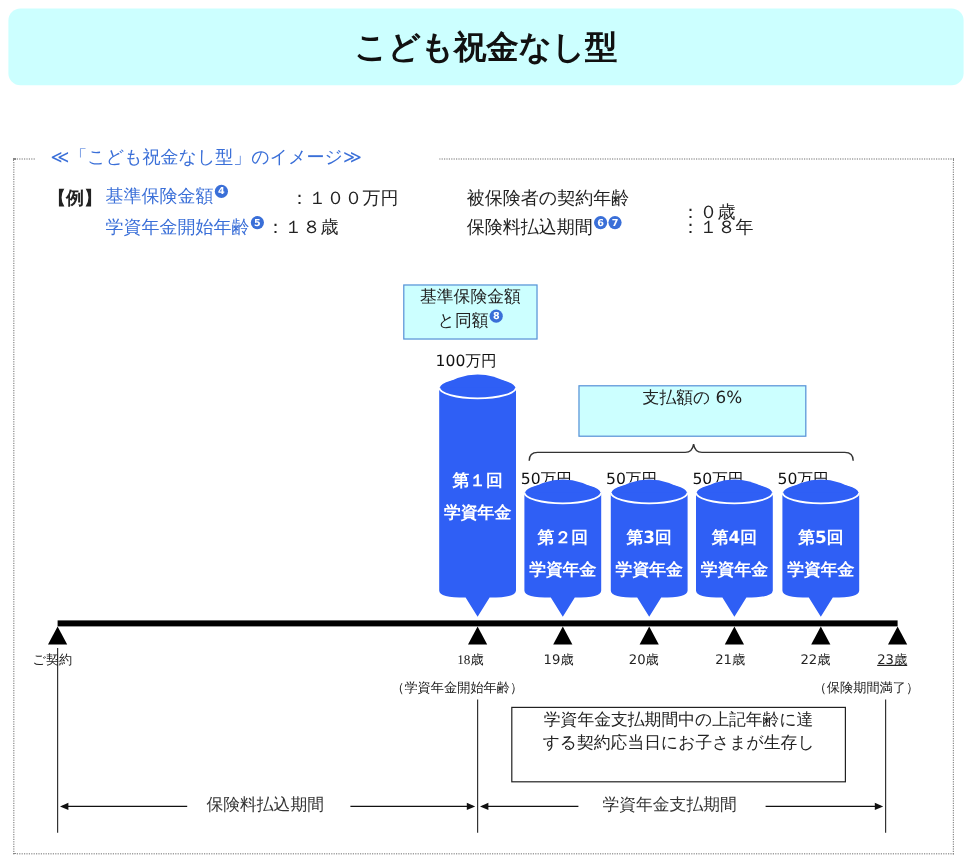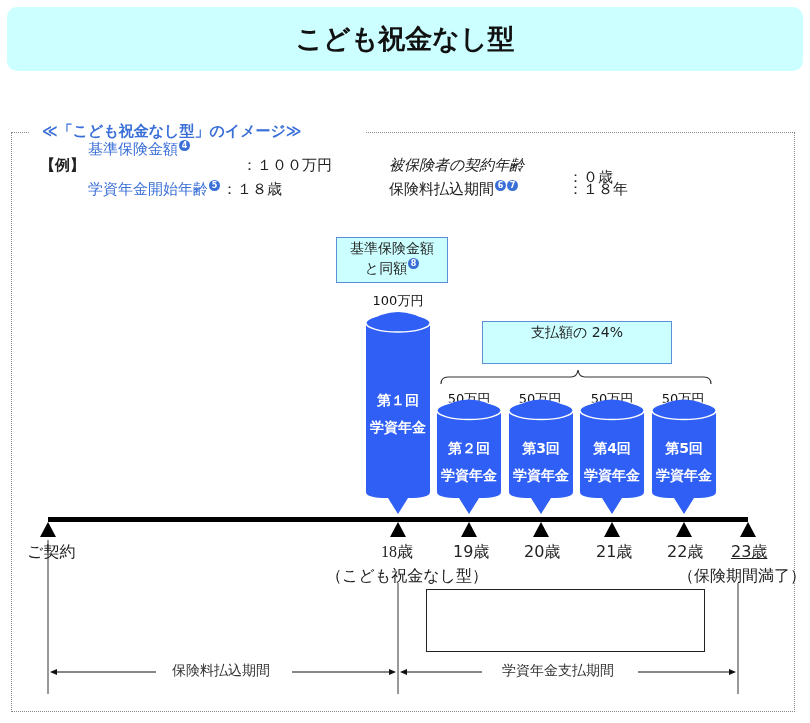--- a/index.html
+++ b/index.html
@@ -5,73 +5,73 @@
   html, body { margin: 0; padding: 0; background: #ffffff; }
   body { width: 810px; height: 723px; position: relative; overflow: hidden;
          font-family: "DejaVu Sans", "Liberation Sans", sans-serif; color: #222; }
   .title-bar { position: absolute; left: 7px; top: 7px; width: 796px; height: 64px;
                background: #ccffff; border-radius: 10px; display: flex; align-items: center; justify-content: center; }
   .title-bar span { font-size: 27px; font-weight: bold; color: #111; letter-spacing: 0px; }
 
   .frame { position: absolute; left: 11px; top: 132px; width: 782px; height: 578px;
            border: 1.5px dotted #888; }
   .frame-gap { position: absolute; left: 30px; top: 120px; width: 336px; height: 24px; background: #fff; }
-  .section-title { position: absolute; left: 42px; top: 122px; font-size: 15px; font-weight: bold; color: #3a6fd8; white-space: nowrap; }
+  .section-title { position: absolute; left: 42px; top: 122px; font-size: 15px; font-weight: normal; color: #3a6fd8; white-space: nowrap; }
 
   .ex { position: absolute; font-size: 15px; white-space: nowrap; }
   .ex.blue { color: #3a6fd8; }
   .sup { display: inline-block; width: 11px; height: 11px; border-radius: 50%; background: #3a6fd8; color: #fff;
          font-size: 8px; line-height: 11px; text-align: center; vertical-align: top; margin-left: 1px; font-weight: bold; }
 
   .callout { position: absolute; background: #ccffff; border: 1px solid #5b8fd6; text-align: center;
              font-size: 14px; line-height: 20px; color: #222; }
-  .amount { position: absolute; font-size: 13px; text-align: center; width: 70px; color: #111; }
-  .axis-label { position: absolute; font-size: 16px; white-space: nowrap; color: #222; }
+  .amount { position: absolute; font-size: 13px; width: 70px; color: #111; }
+  .axis-label { position: absolute; font-size: 11px; white-space: nowrap; color: #222; }
   .note { position: absolute; left: 426px; top: 589px; width: 277px; height: 60px; border: 1.5px solid #222;
           font-size: 14px; line-height: 19px; text-align: center; background: #fff; padding-top: 1px; }
   .period-label { position: absolute; font-size: 14px; white-space: nowrap; color: #333; background: #fff; padding: 0 6px; }
   svg { position: absolute; left: 0; top: 0; }
   .cyl-text { fill: #ffffff; font-size: 14px; font-weight: bold; font-family: "DejaVu Sans", sans-serif; text-anchor: middle; }
 </style>
 </head>
 <body>
 
 <div class="title-bar">
   <span>こども祝金なし型</span>
 </div>
 
 <div class="frame"></div>
 <div class="frame-gap"></div>
 <div class="section-title">≪「こども祝金なし型」のイメージ≫</div>
 
 <div class="ex" style="left:40px; top:156px; font-weight:bold;">【例】</div>
-<div class="ex blue" style="left:88px; top:140px;">
+<div class="ex blue" style="left:88px; top:154px;">
   <span>基準保険金額</span><span class="sup">4</span>
 </div>
 <div class="ex" style="left:242px; top:156px;">：１００万円</div>
 
 <div class="ex blue" style="left:88px; top:180px;">
   <span>学資年金開始年齢</span><span class="sup">5</span>
 </div>
 <div class="ex" style="left:222px; top:180px;">：１８歳</div>
 
-<div class="ex" style="left:389px; top:156px;font-style:italic;">被保険者の契約年齢</div>
+<div class="ex" style="left:389px; top:156px;">被保険者の契約年齢</div>
 <div class="ex" style="left:568px; top:168px;">：０歳</div>
 
 <div class="ex" style="left:389px; top:180px;">
   <span>保険料払込期間</span><span class="sup">6</span><span class="sup">7</span>
 </div>
 <div class="ex" style="left:568px; top:180px;">：１８年</div>
 
 <div class="callout" style="left:336px; top:237px; width:110px; height:44px;">
   <div>基準保険金額</div>
   <div><span>と同額</span><span class="sup">8</span></div>
 </div>
 <div class="callout" style="left:482px; top:321px; width:188px; height:41px;">
-  <div>支払額の 24%</div>
+  <div>支払額の 6%</div>
 </div>
 
 <div class="amount" style="left:363px; top:292px;">100万円</div>
 <div class="amount" style="left:434px; top:390px;">50万円</div>
 <div class="amount" style="left:505px; top:390px;">50万円</div>
 <div class="amount" style="left:577px; top:390px;">50万円</div>
 <div class="amount" style="left:648px; top:390px;">50万円</div>
 
 <svg width="810" height="723" id="diag">
 
@@ -139,20 +139,22 @@
   <polygon points="736,672 729,669 729,675" fill="#111"></polygon>
 </svg>
 
 <div class="axis-label" style="left:27px; top:542px;">ご契約</div>
 <div class="axis-label" style="left:381px; top:542px;font-family:Liberation Serif, serif;">18歳</div>
 <div class="axis-label" style="left:453px; top:542px;">19歳</div>
 <div class="axis-label" style="left:524px; top:542px;">20歳</div>
 <div class="axis-label" style="left:596px; top:542px;">21歳</div>
 <div class="axis-label" style="left:667px; top:542px;">22歳</div>
 <div class="axis-label" style="left:731px; top:542px;text-decoration:underline;">23歳</div>
-<div class="axis-label" style="left:326px; top:566px;">（こども祝金なし型）</div>
+<div class="axis-label" style="left:326px; top:566px;">（学資年金開始年齢）</div>
 <div class="axis-label" style="left:678px; top:566px;">（保険期間満了）</div>
 
 <div class="note">
+  <div>学資年金支払期間中の上記年齢に達</div>
+  <div>する契約応当日にお子さまが生存し</div>
 </div>
 
 <div class="period-label" style="left:166px; top:662px;">保険料払込期間</div>
 <div class="period-label" style="left:496px; top:662px;">学資年金支払期間</div>
 
 </body></html>

